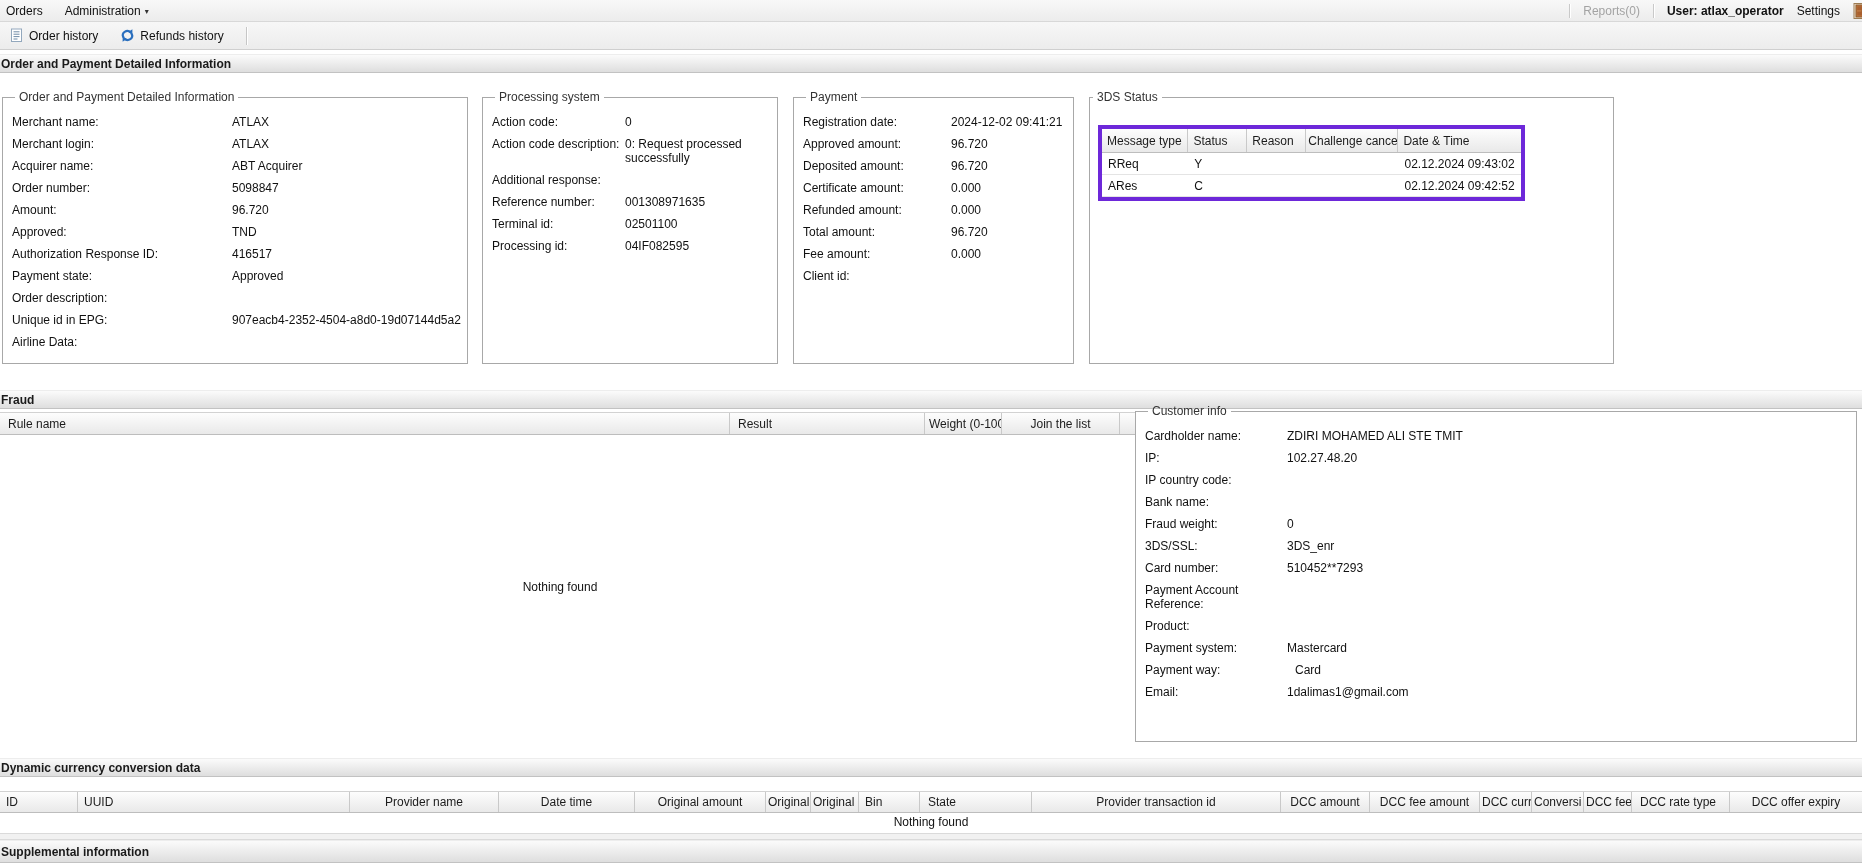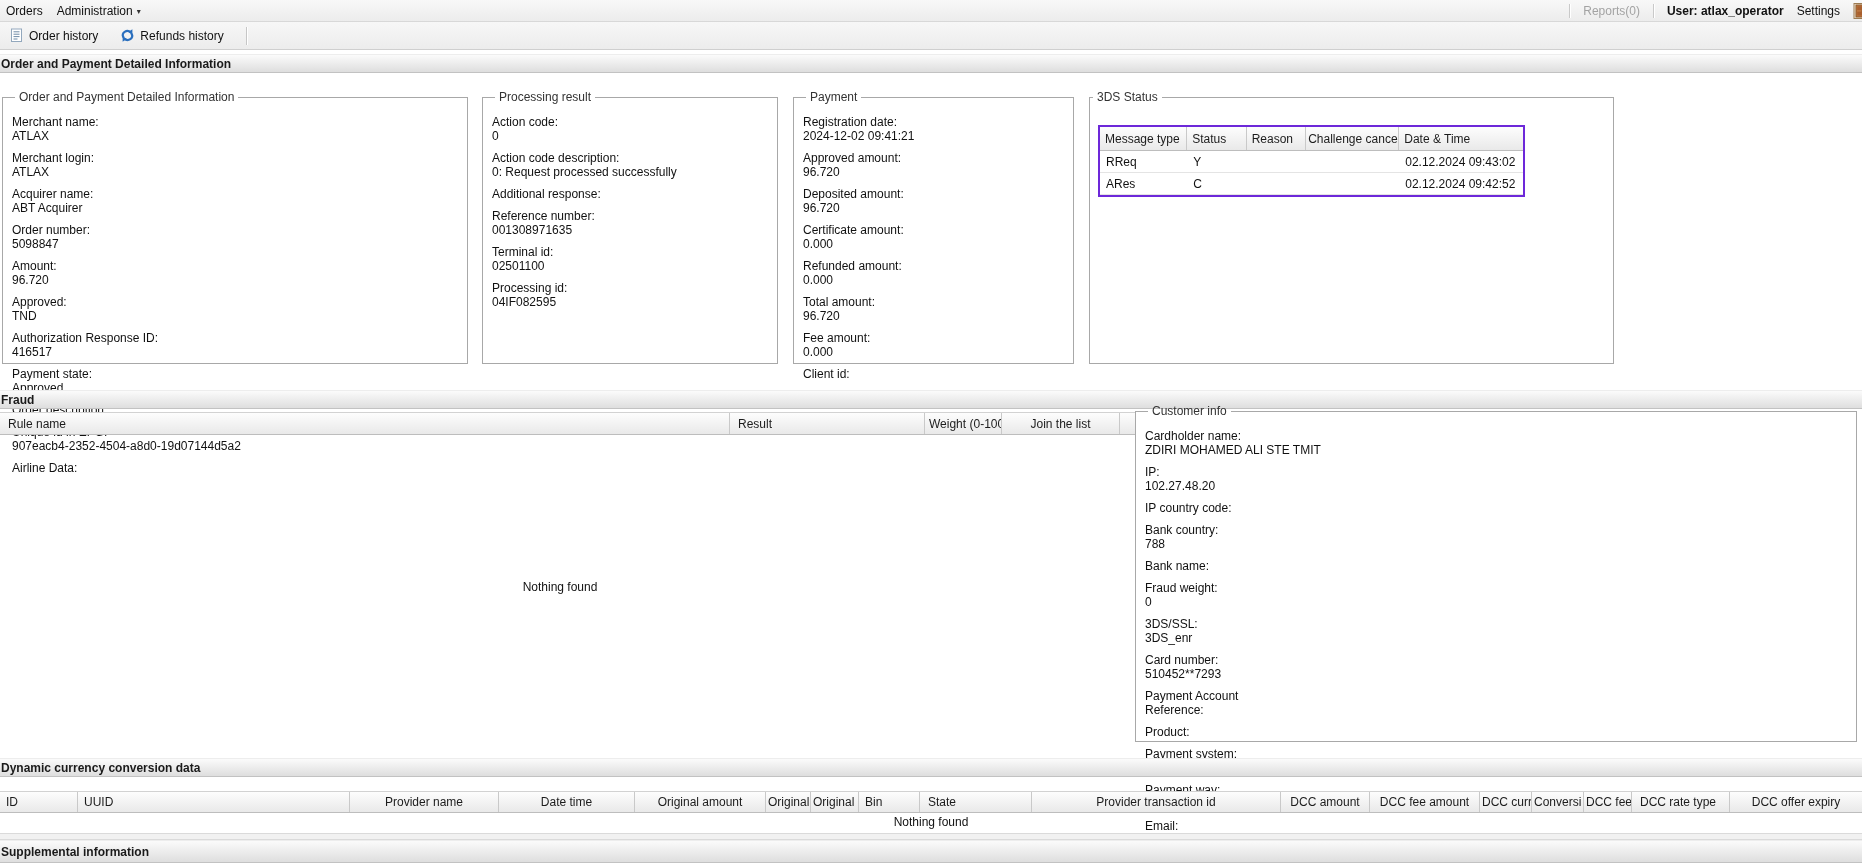--- a/index.html
+++ b/index.html
@@ -4,21 +4,21 @@
 <style>
   * { box-sizing: border-box; margin: 0; padding: 0; }
   html, body { width: 1862px; height: 863px; }
   body { font-family: "Liberation Sans", sans-serif; font-size: 12px; color: #111; background: #fff; }
   #root { position: relative; width: 1862px; height: 863px; overflow: hidden; background: #fff; }
 
   
   .menubar { position: absolute; top: 0; left: 0; width: 100%; height: 22px;
     background: linear-gradient(#f8f8f8, #ececec); border-bottom: 1px solid #d8d8d8;
     display: flex; align-items: center; }
-  .menu-left { display: flex; align-items: center; gap: 14px; padding-left: 6px; }
+  .menu-left { display: flex; align-items: center; gap: 22px; padding-left: 6px; }
   .menu-item { cursor: default; white-space: nowrap; }
   .menu-item.disabled { color: #a3a3a3; }
   .caret { font-size: 8px; color: #333; margin-left: 4px; vertical-align: 1px; }
   .menu-right { margin-left: auto; display: flex; align-items: center; gap: 13px; padding-right: 0; }
   .user-label { font-weight: bold; white-space: nowrap; }
   .vsep { width: 1px; height: 14px; background: #c9c9c9; box-shadow: 1px 0 0 #fff; }
   .door-icon { display: inline-flex; margin-right: -7px; }
 
   
   .toolbar { position: absolute; top: 22px; left: 0; width: 100%; height: 28px;
@@ -29,38 +29,38 @@
 
   
   .page-bar { position: absolute; left: 0; width: 100%; height: 19px;
     background: linear-gradient(#fbfbfb, #dedede);
     border-top: 1px solid #ededed; border-bottom: 1px solid #c2c2c2;
     display: flex; align-items: center; font-weight: bold; color: #1a1a1a; padding-left: 1px; }
 
   
   fieldset { position: absolute; border: 1px solid #a8a8a8; background: #fff; padding: 11px 6px 0 9px; }
   legend { padding: 0 4px; margin-left: 3px; color: #333; }
-  .frow { display: flex; align-items: flex-start; margin-bottom: 8px; line-height: 14px; flex-direction: column; }
+  .frow { display: flex; align-items: flex-start; margin-bottom: 8px; line-height: 14px; }
   .flabel { flex-shrink: 0; }
   .fvalue { flex: 1; white-space: nowrap; }
   .fvalue.wrap { white-space: normal; }
   .fs-order .flabel { width: 220px; }
   .fs-proc  .flabel { width: 133px; }
   .fs-pay   .flabel { width: 148px; }
   .fs-cust  .flabel { width: 142px; }
 
   
   .gridhead { display: flex; background: linear-gradient(#fdfdfd, #e9e9e9);
     border-top: 1px solid #d2d2d2; border-bottom: 1px solid #bdbdbd; }
   .gcell { border-right: 1px solid #c9c9c9; padding: 0 5px; display: flex; align-items: center;
     white-space: nowrap; overflow: hidden; color: #1c1c1c; }
   .gcell.center { justify-content: center; }
   .gcell.nob { border-right: none; }
 
-  .tds-table { position: absolute; left: 8px; top: 21px; width: 427px; border: 2px solid #6d28d9; }
+  .tds-table { position: absolute; left: 8px; top: 21px; width: 427px; border: 4px solid #6d28d9; }
   .tds-table .gridhead { height: 24px; border-top: none; }
   .tds-row { display: flex; height: 22px; border-bottom: 1px solid #e4e4e4; }
   .tds-row .rcell { padding: 0 6px; display: flex; align-items: center; white-space: nowrap; overflow: hidden; }
 
   .fraud-head { position: absolute; top: 412px; left: 0; width: 1135px; height: 23px; }
   .empty-text { position: absolute; text-align: center; }
 
   .dcc-head { position: absolute; top: 791px; left: 0; width: 1862px; height: 22px; }
 
   .hscroll { position: absolute; top: 833px; left: 0; width: 100%; height: 7px;
@@ -167,21 +167,21 @@
         <div class="flabel">Unique id in EPG:</div>
         <div class="fvalue">907eacb4-2352-4504-a8d0-19d07144d5a2</div>
       </div>
     <div class="frow">
         <div class="flabel">Airline Data:</div>
         <div class="fvalue"></div>
       </div>
   </fieldset>
 
   <fieldset class="fs-proc" style="left:482px; top:90px; width:296px; height:274px;">
-    <legend>Processing result</legend>
+    <legend>Processing system</legend>
     <div class="frow">
         <div class="flabel">Action code:</div>
         <div class="fvalue">0</div>
       </div>
     <div class="frow">
         <div class="flabel">Action code description:</div>
         <div class="fvalue wrap">0: Request processed successfully</div>
       </div>
     <div class="frow">
         <div class="flabel">Additional response:</div>
@@ -282,24 +282,20 @@
         <div class="flabel">Cardholder name:</div>
         <div class="fvalue">ZDIRI MOHAMED ALI STE TMIT</div>
       </div>
     <div class="frow">
         <div class="flabel">IP:</div>
         <div class="fvalue">102.27.48.20</div>
       </div>
     <div class="frow">
         <div class="flabel">IP country code:</div>
         <div class="fvalue"></div>
-      </div>
-    <div class="frow">
-        <div class="flabel">Bank country:</div>
-        <div class="fvalue">788</div>
       </div>
     <div class="frow">
         <div class="flabel">Bank name:</div>
         <div class="fvalue"></div>
       </div>
     <div class="frow">
         <div class="flabel">Fraud weight:</div>
         <div class="fvalue">0</div>
       </div>
     <div class="frow">

